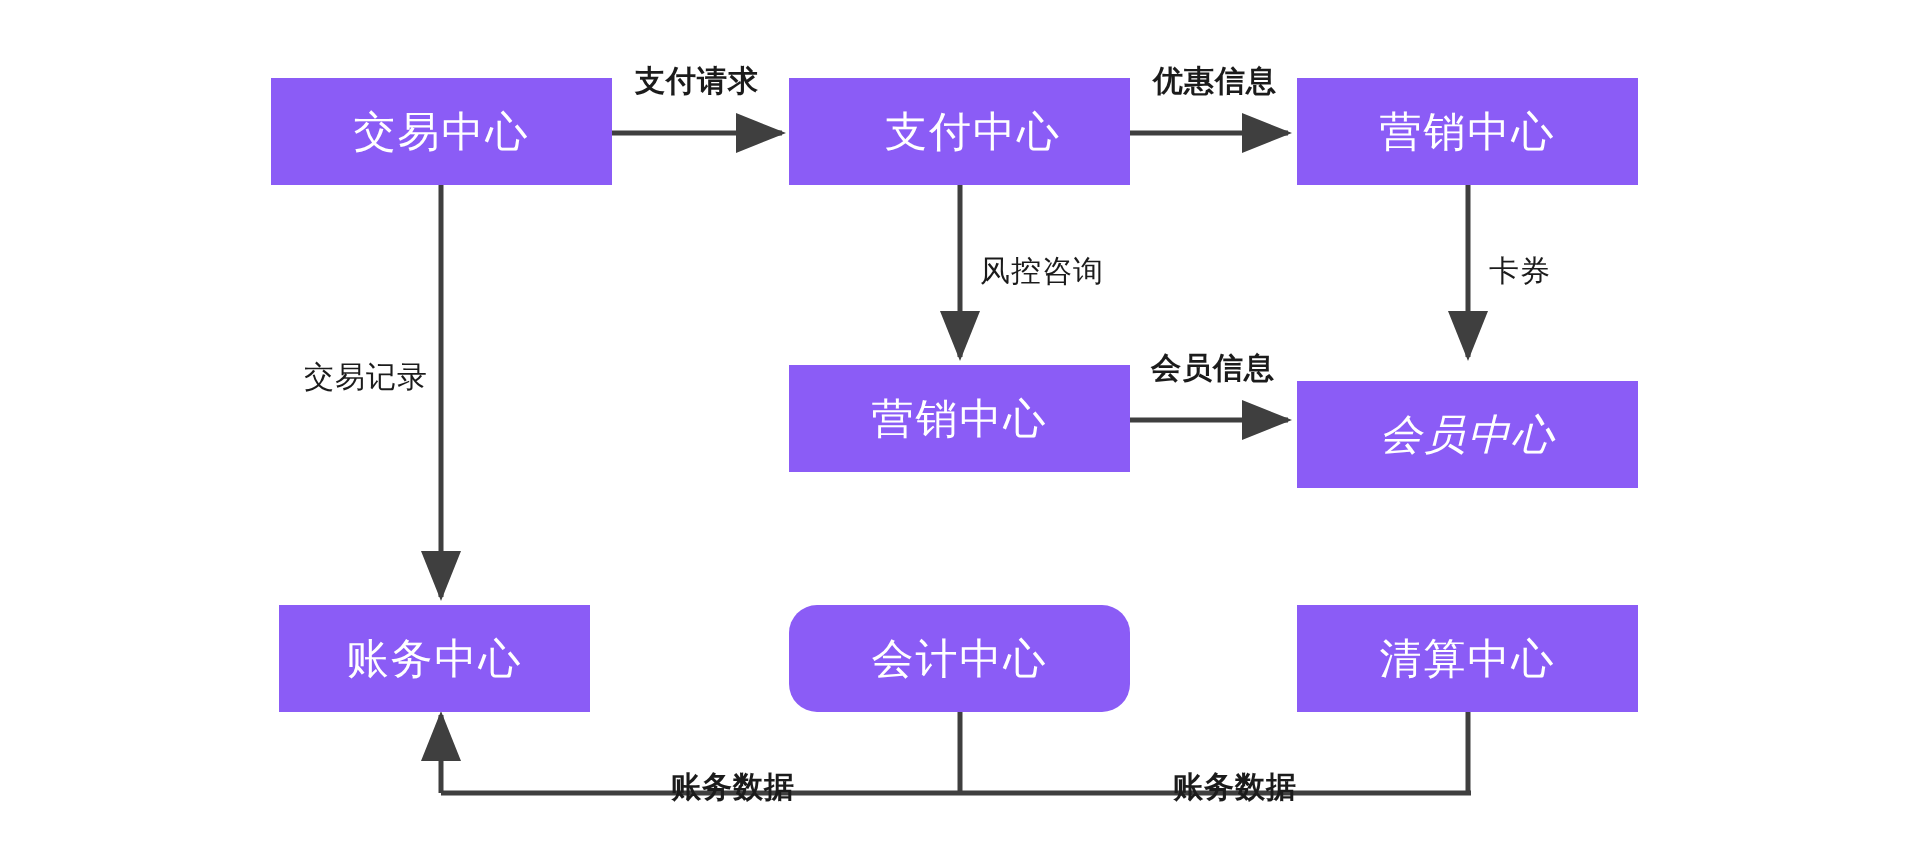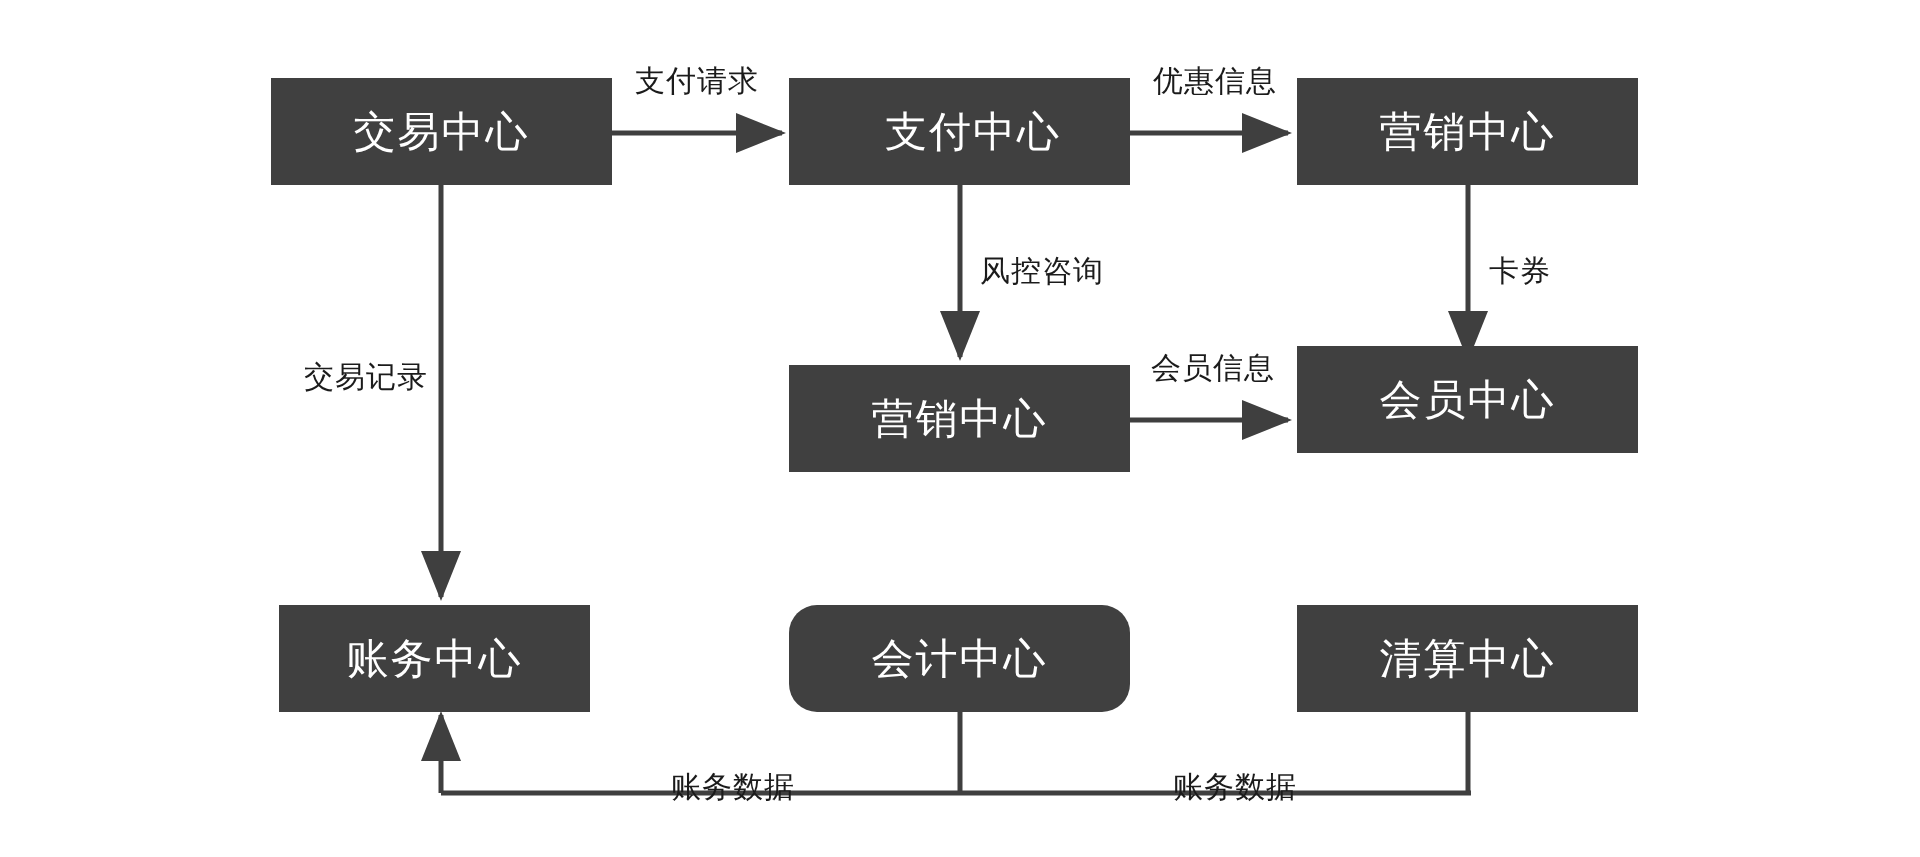--- a/index.html
+++ b/index.html
@@ -24,41 +24,42 @@
     top: 0;
     width: 1920px;
     height: 857px;
     pointer-events: none;
   }
   .node {
     position: absolute;
     display: flex;
     align-items: center;
     justify-content: center;
-    background: #404040;
+    background: #8b5cf6;
     color: #ffffff;
     font-size: 42px;
     font-weight: 400;
     letter-spacing: 2px;
     line-height: 1;
     box-sizing: border-box;
     user-select: none;
   }
   .edge-label {
     position: absolute;
     color: #1b1b1b;
     font-size: 30px;
     font-weight: 400;
     letter-spacing: 1px;
     line-height: 1;
     white-space: nowrap;
     user-select: none;
   }
   .edge-label.center {
     transform: translateX(-50%);
+    font-weight: bold;
   }
   .edge-label.right {
     transform: translateX(-100%);
   }
 </style>
 </head>
 <body>
 
 <div id="canvas">
 
@@ -110,21 +111,21 @@
   </div>
 
   <div class="node" style="left:1297px; top:78px; width:341px; height:107px;">
     <span>营销中心</span>
   </div>
 
   <div class="node" style="left:789px; top:365px; width:341px; height:107px;">
     <span>营销中心</span>
   </div>
 
-  <div class="node" style="left:1297px; top:346px; width:341px; height:107px;">
+  <div class="node" style="left:1297px; top:381px; width:341px; height:107px;font-style:italic;">
     <span>会员中心</span>
   </div>
 
   <div class="node" style="left:279px; top:605px; width:311px; height:107px;">
     <span>账务中心</span>
   </div>
 
   <div class="node" style="left:789px; top:605px; width:341px; height:107px;border-radius:28px;">
     <span>会计中心</span>
   </div>

